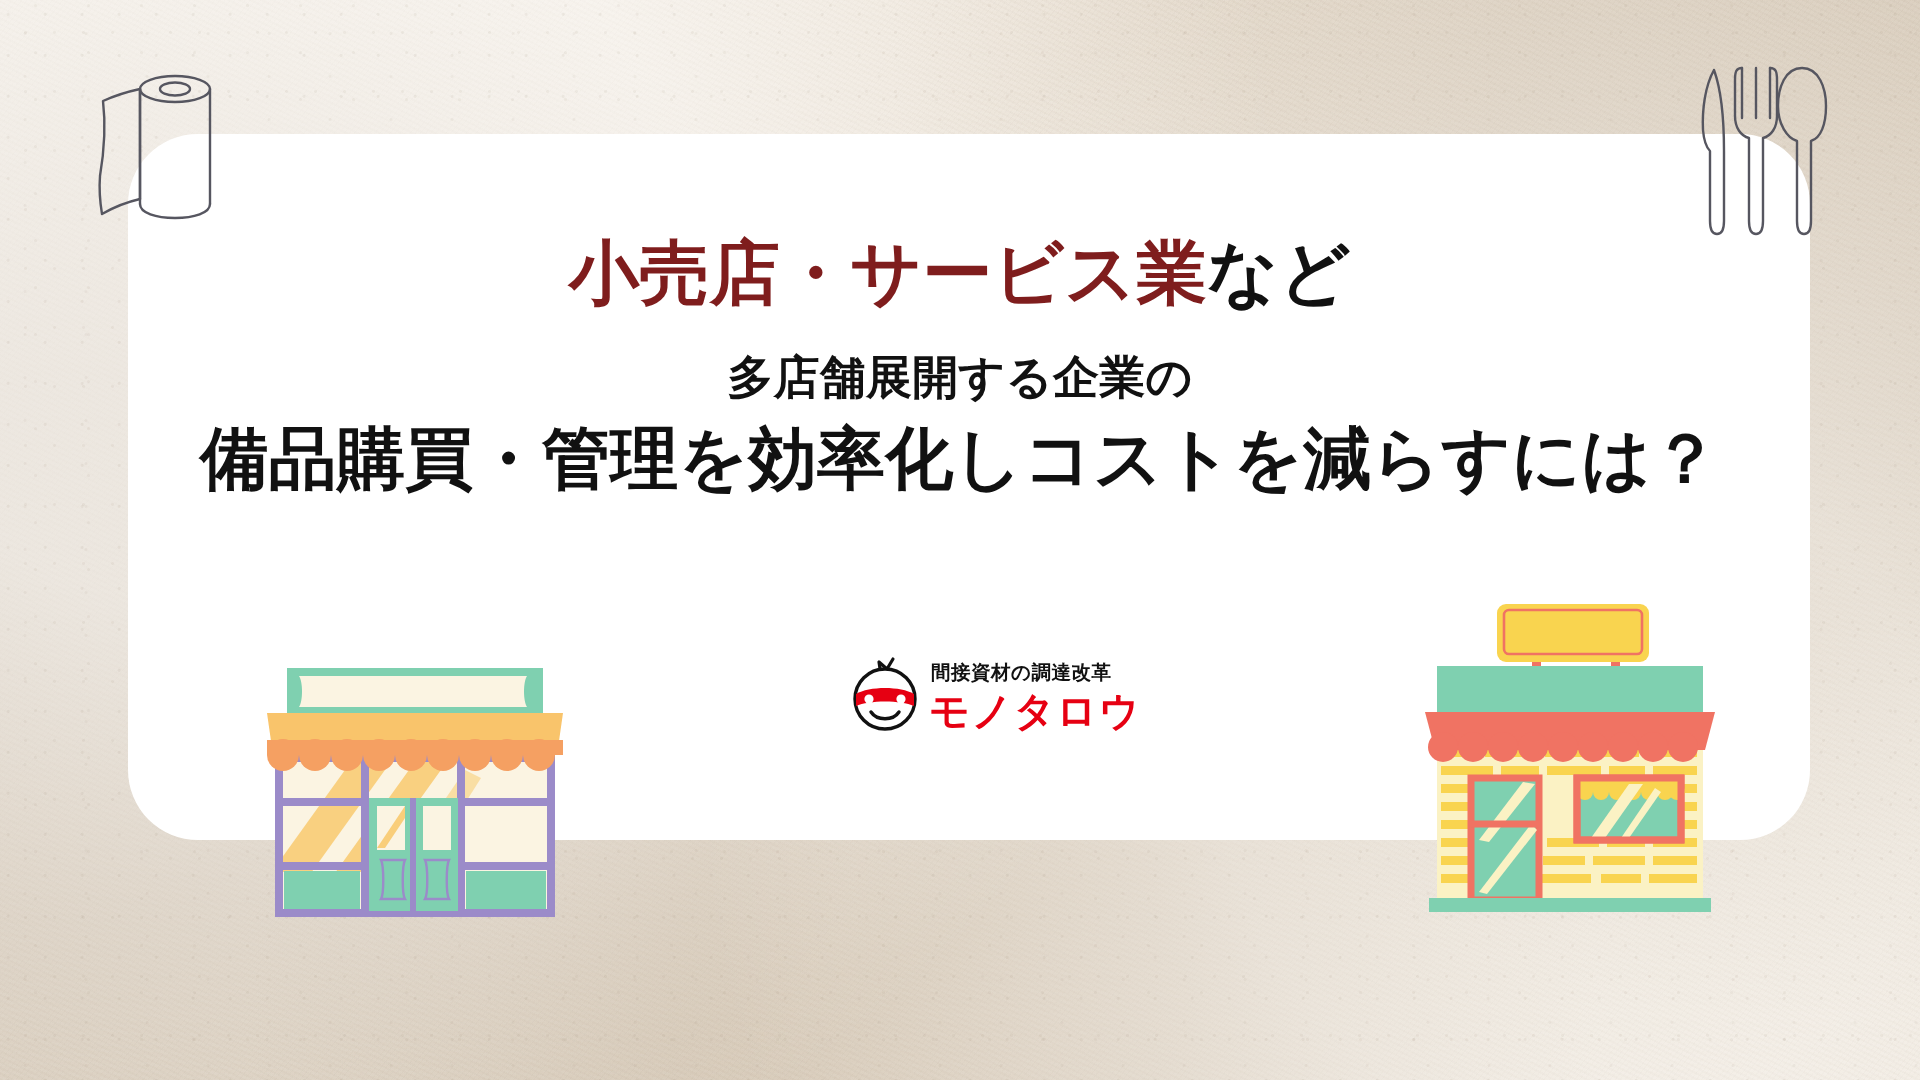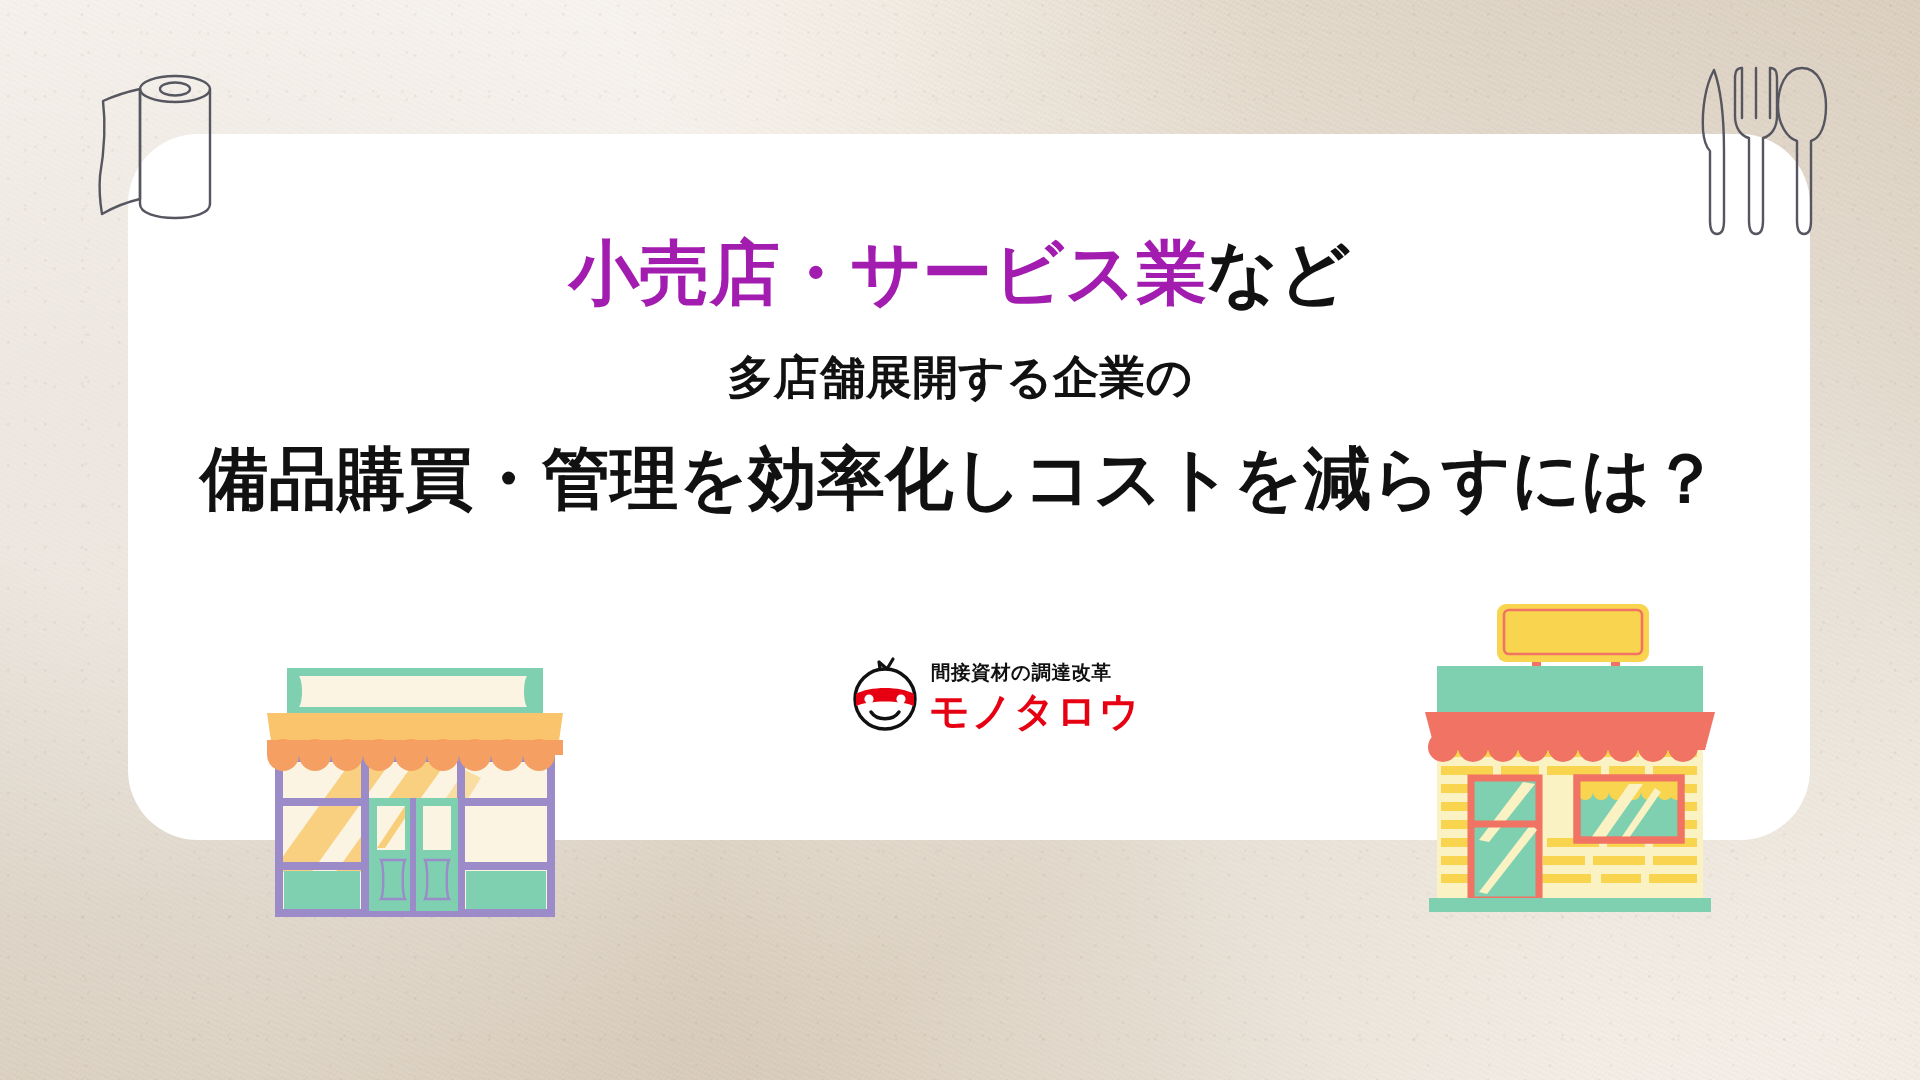--- a/index.html
+++ b/index.html
@@ -56,23 +56,23 @@
     z-index:7; text-align:center;
   }
   .tline {
     font-weight:700;
     color:#111111;
     letter-spacing:.005em;
     white-space:nowrap;
     font-family:"Liberation Sans","DejaVu Sans",sans-serif;
   }
   #title-line-1 { font-size:70px; line-height:82px; }
-  #title-line-1 .accent { color:#a21caf; }
+  #title-line-1 .accent { color:#7f1d1d; }
   #title-line-2 { font-size:46px; line-height:82px; margin-top:22px; }
-  #title-line-3 { font-size:68px; line-height:80px; margin-top:20px; }
+  #title-line-3 { font-size:68px; line-height:80px; }
 
   
   #logo { position:absolute; left:849px; top:653px; width:292px; height:80px; z-index:8; }
 
   
   #shop-left  { position:absolute; left:255px;  top:648px; width:320px; height:280px; z-index:8; }
   #shop-right { position:absolute; left:1415px; top:592px; width:310px; height:335px; z-index:8; }
 </style>
 </head>
 <body>

